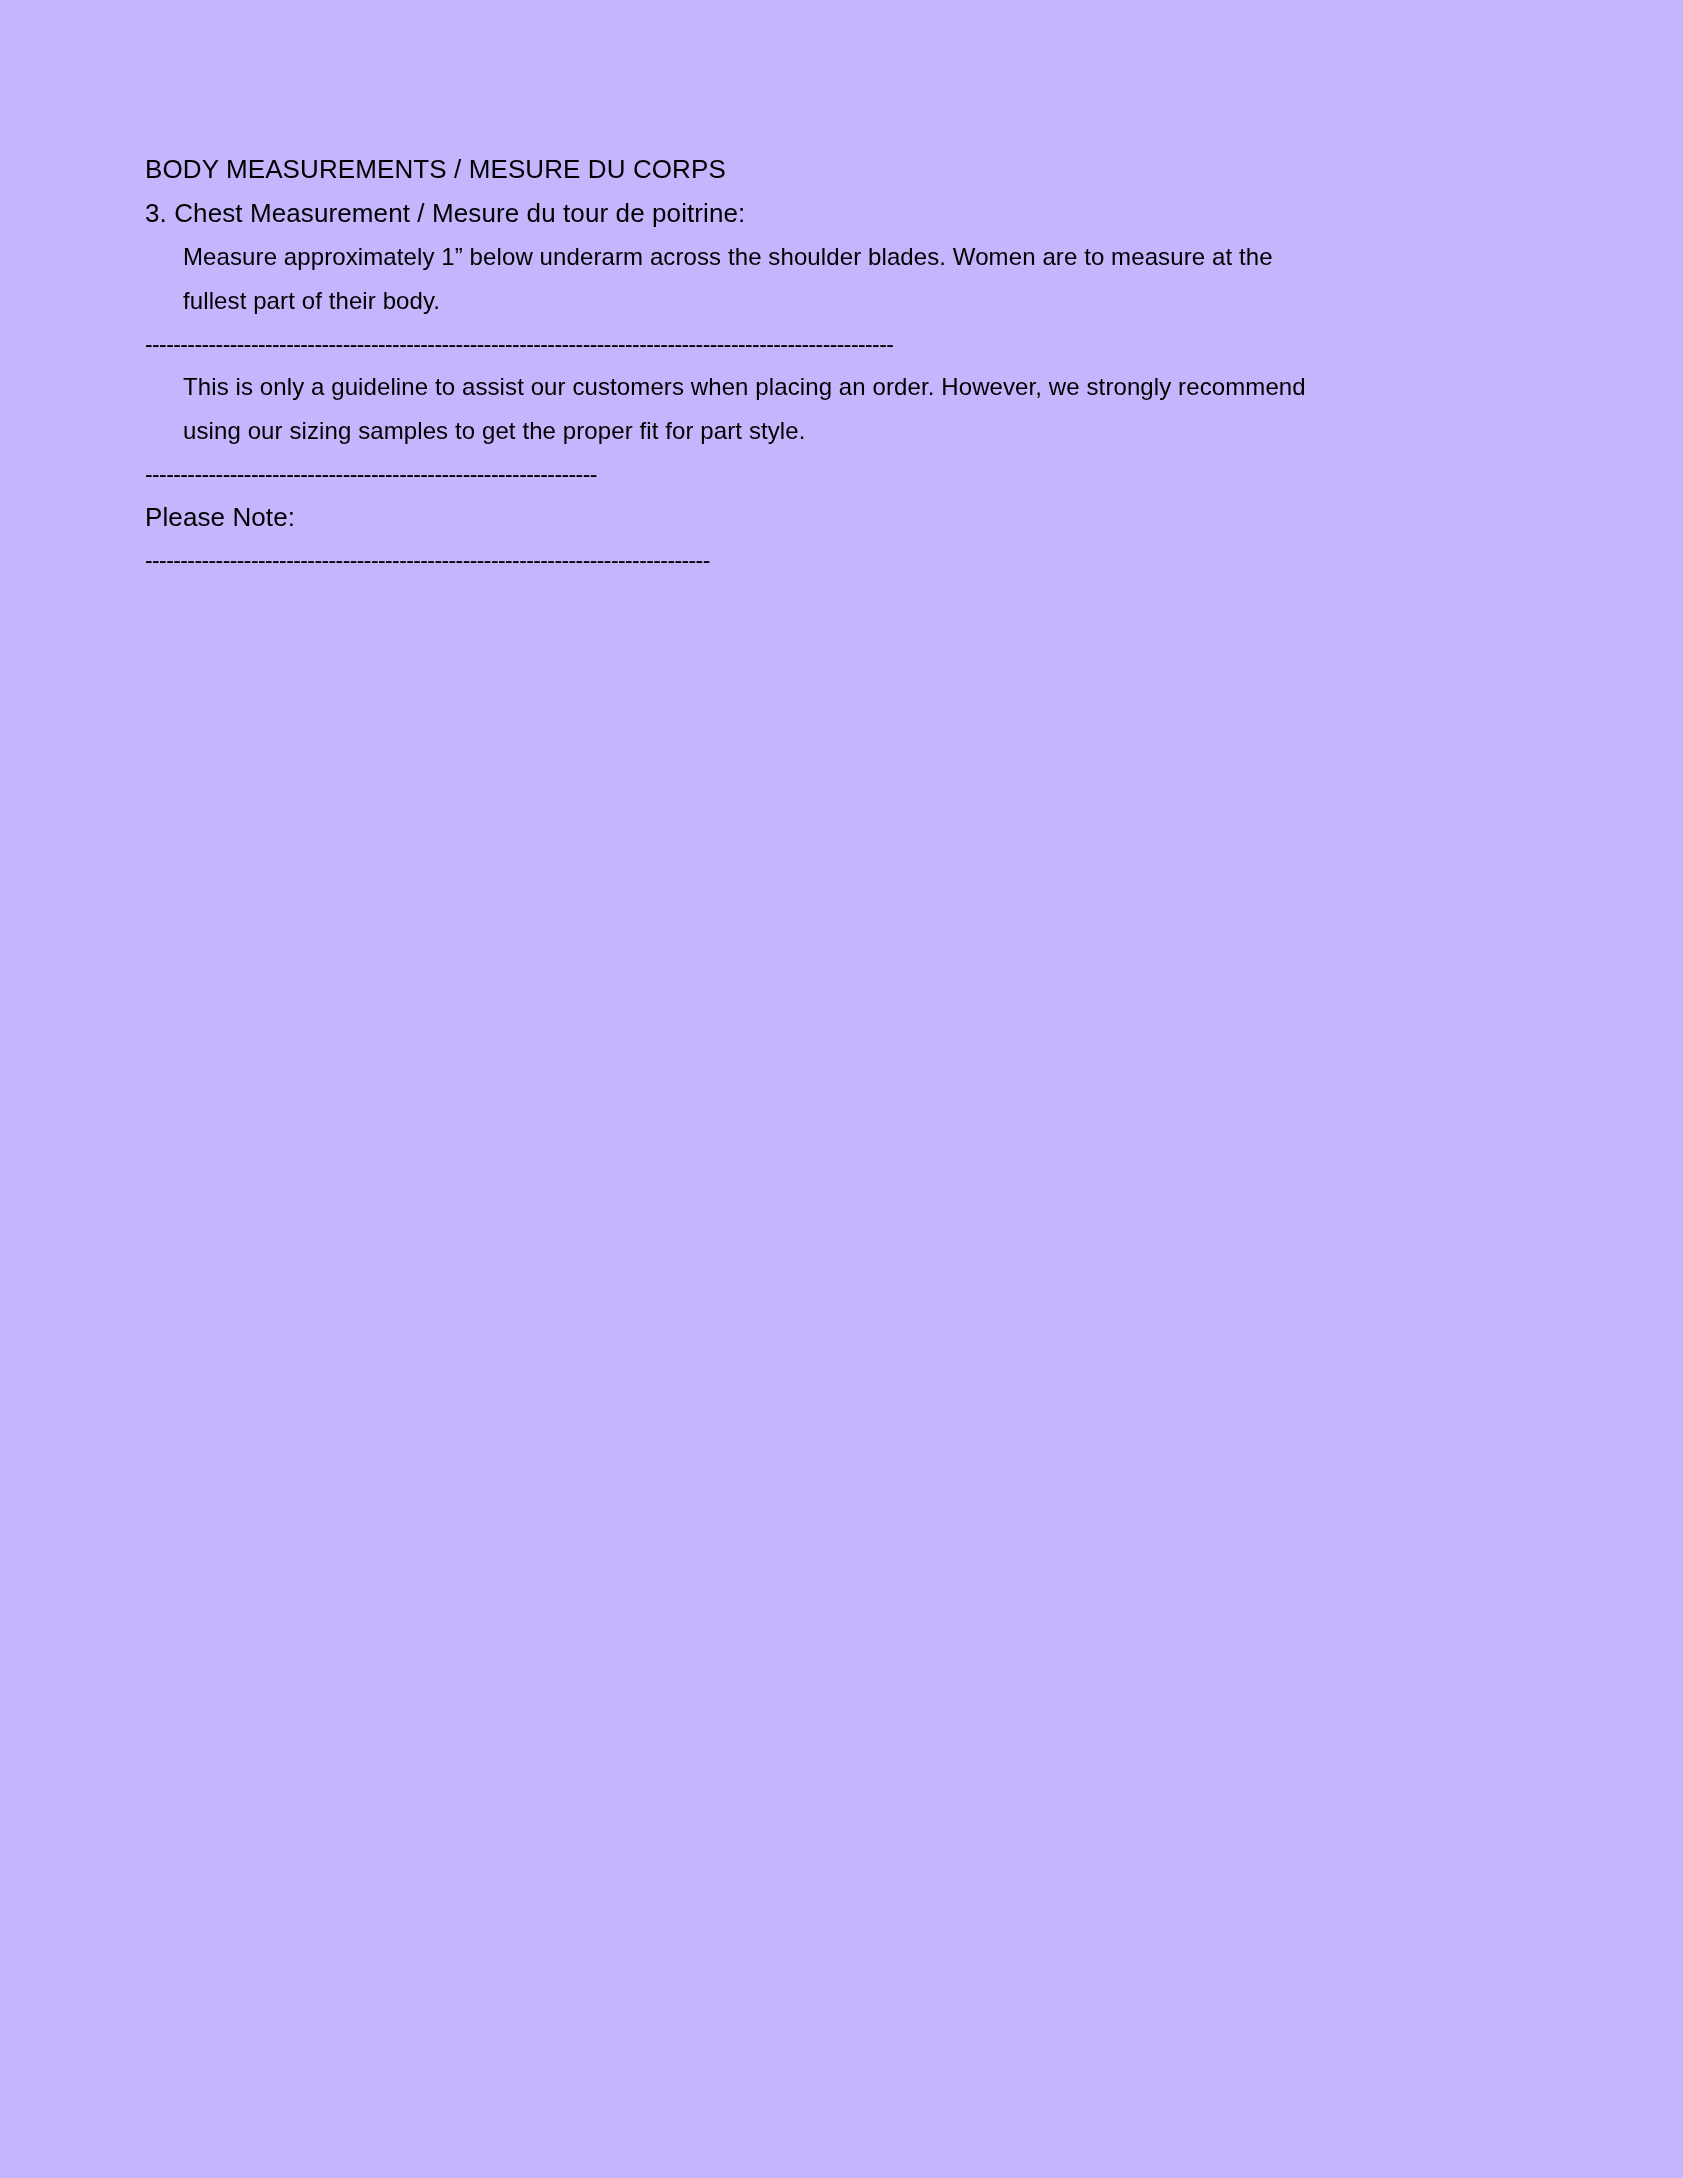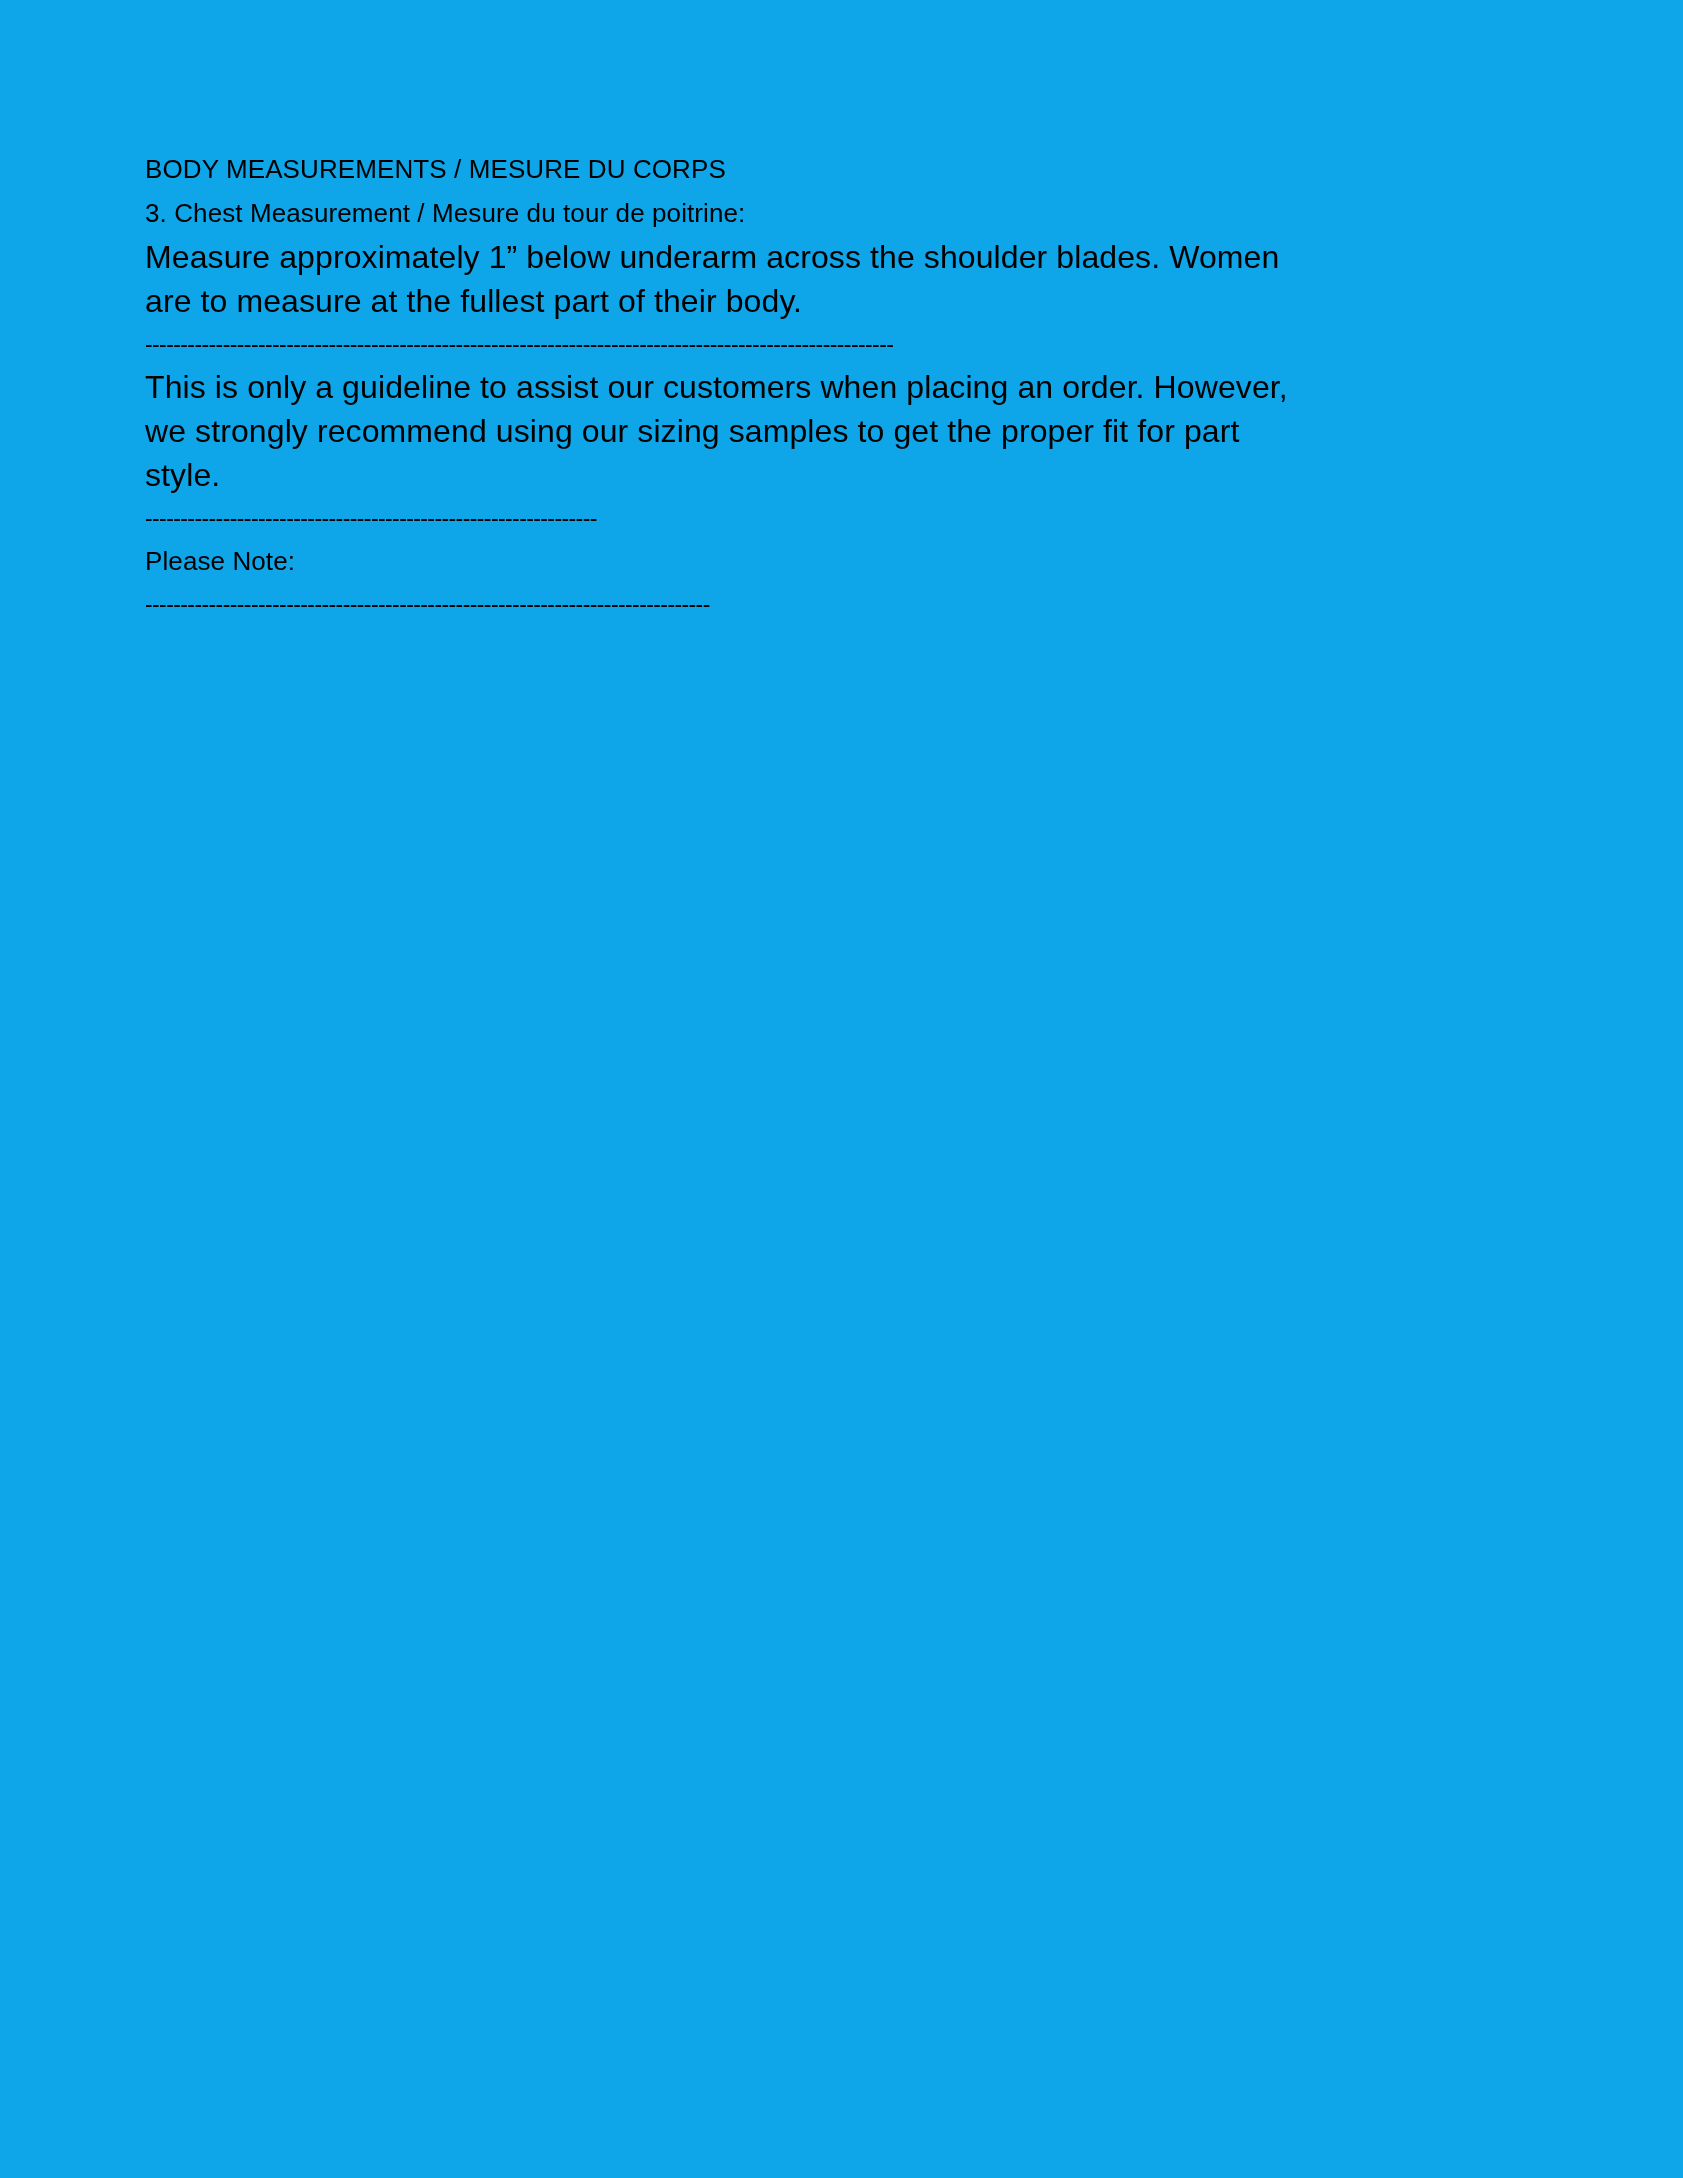--- a/index.html
+++ b/index.html
@@ -14,42 +14,43 @@
     font-family: "Liberation Sans", sans-serif;
     color: #000000;
     -webkit-font-smoothing: antialiased;
   }
   .page {
     position: absolute;
     top: 0;
     left: 0;
     width: 1683px;
     height: 2178px;
-    background: #0ea5e9;
+    background: #c4b5fd;
     overflow: hidden;
   }
   .doc-body {
     position: absolute;
     left: 145px;
     top: 147px;
     width: 1168px;
   }
   .line {
     font-size: 26px;
     line-height: 44px;
     letter-spacing: 0.1px;
     white-space: pre-wrap;
     color: #000000;
   }
   .para {
-    font-size: 32px;
+    font-size: 24px;
     line-height: 44px;
     letter-spacing: 0.1px;
     color: #000000;
     width: 1143px;
+    margin-left: 38px;
   }
   .rule {
     font-size: 23px;
     line-height: 42px;
     letter-spacing: -0.6px;
     white-space: pre;
     overflow: hidden;
     color: #000000;
   }
   .rule-long { width: 1020px; }

